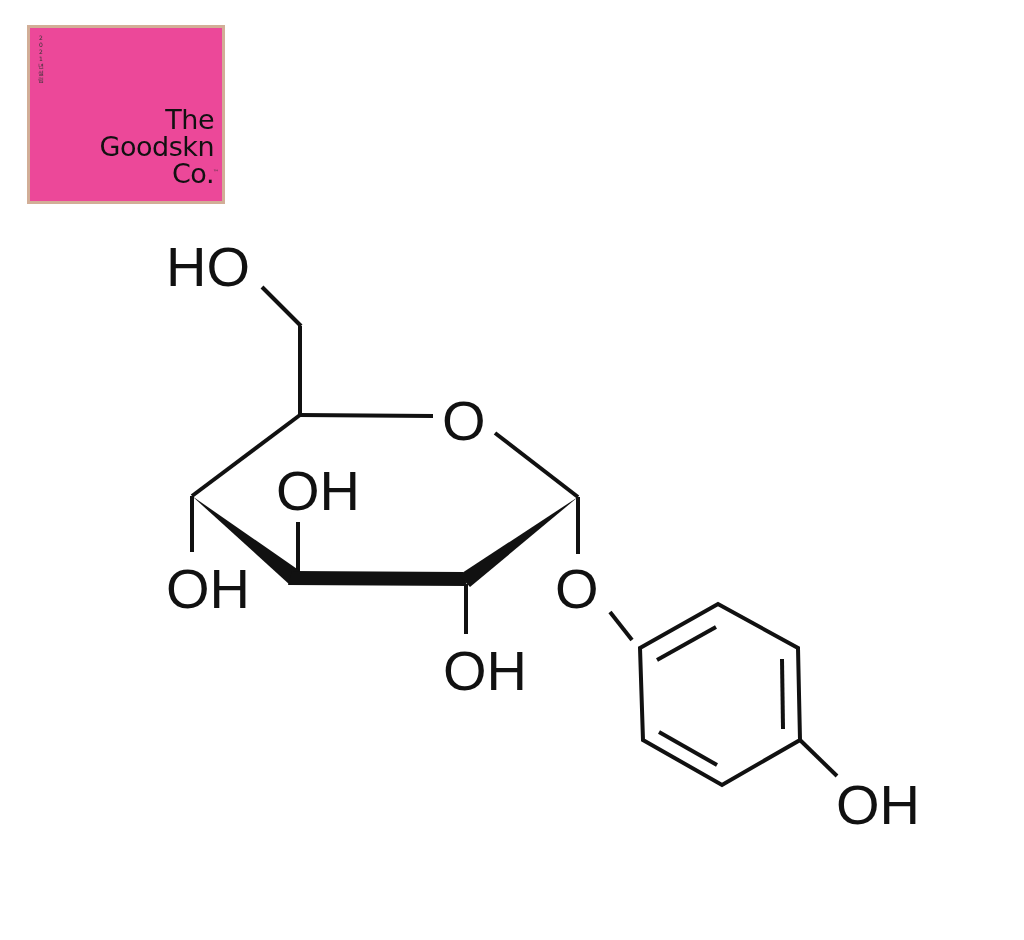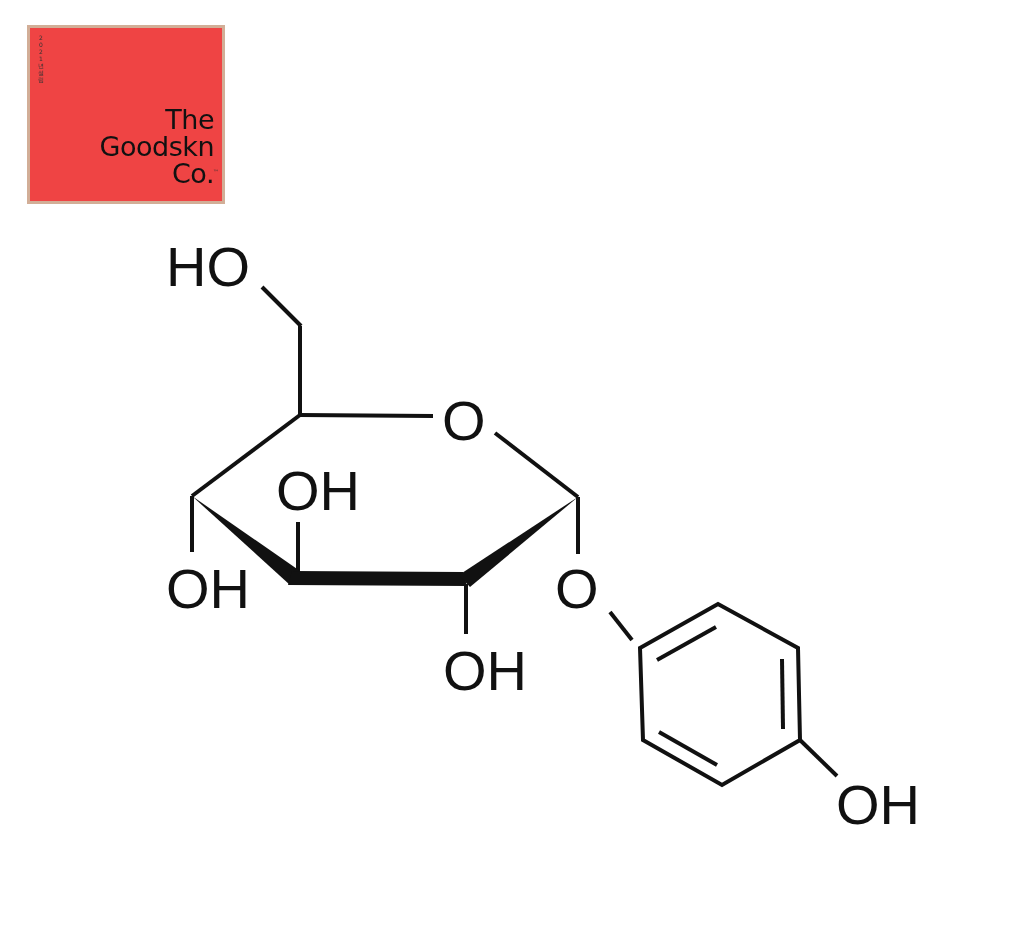--- a/index.html
+++ b/index.html
@@ -1,19 +1,19 @@
 <!DOCTYPE html>
 <html><head>
 <meta charset="utf-8">
 <style>
   html, body { margin:0; padding:0; background:#ffffff; }
   body { width:1024px; height:940px; position:relative; overflow:hidden; font-family:"Liberation Sans", sans-serif; }
   .logo-box {
     position:absolute; left:27px; top:25px; width:192px; height:173px;
-    border:3px solid #d2ae97; background:#ef4444; box-sizing:content-box;
+    border:3px solid #d2ae97; background:#ec4899; box-sizing:content-box;
   }
   .logo-vertical {
     position:absolute; left:7px; top:6px; font-family:"DejaVu Sans", sans-serif;
     font-size:6px; line-height:7px; color:#333; width:8px; text-align:center; word-break:break-all;
   }
   .logo-vertical span { display:block; }
   .logo-brand {
     position:absolute; right:8px; top:78px; text-align:right;
     font-family:"DejaVu Sans", sans-serif; font-size:27px; line-height:27px; color:#111;
     letter-spacing:-0.5px;

